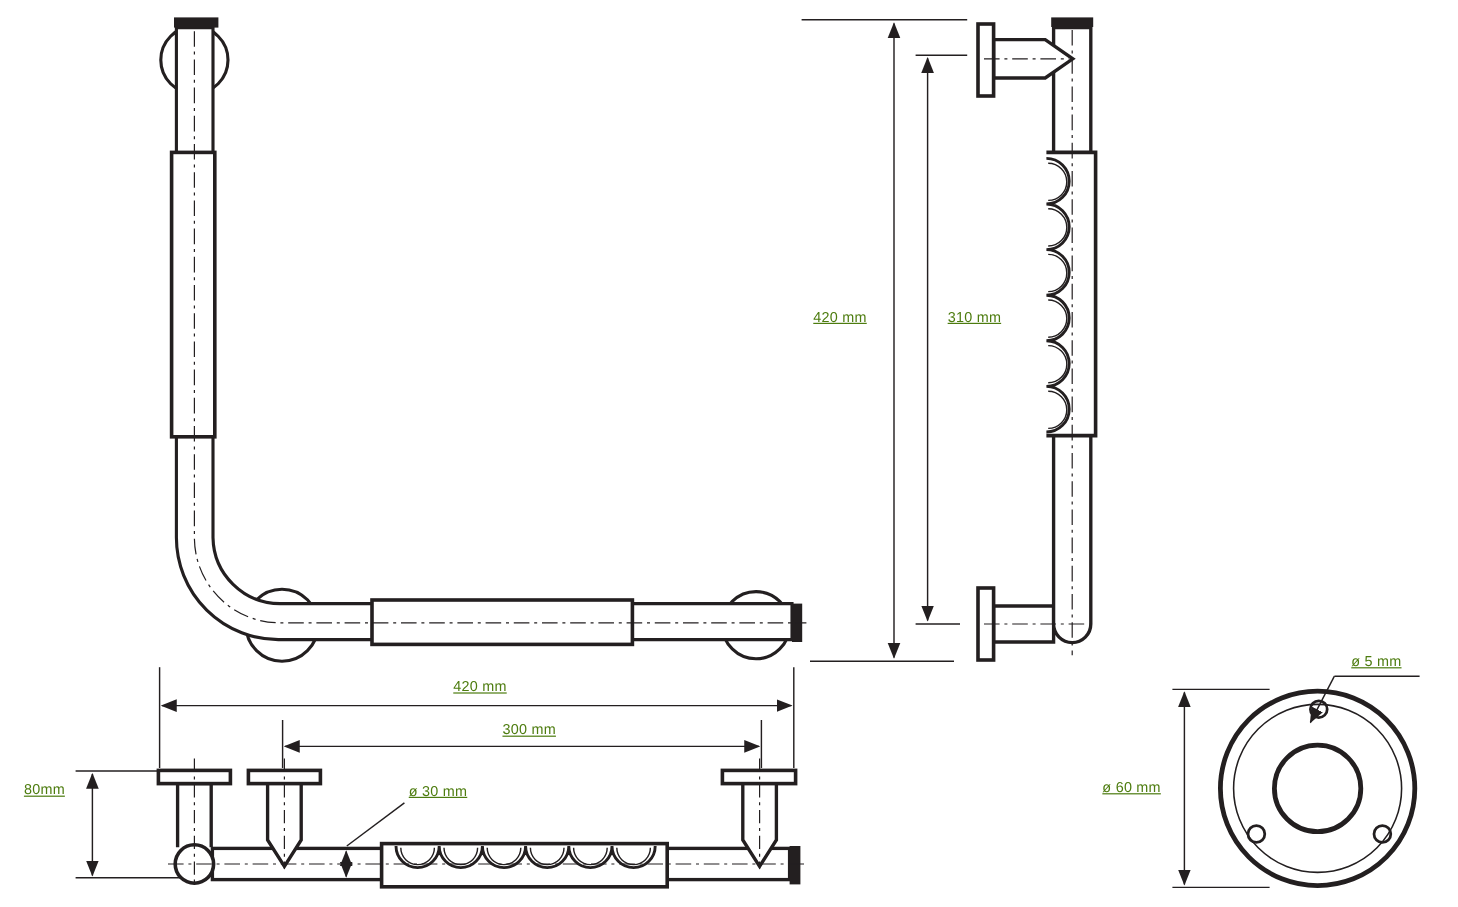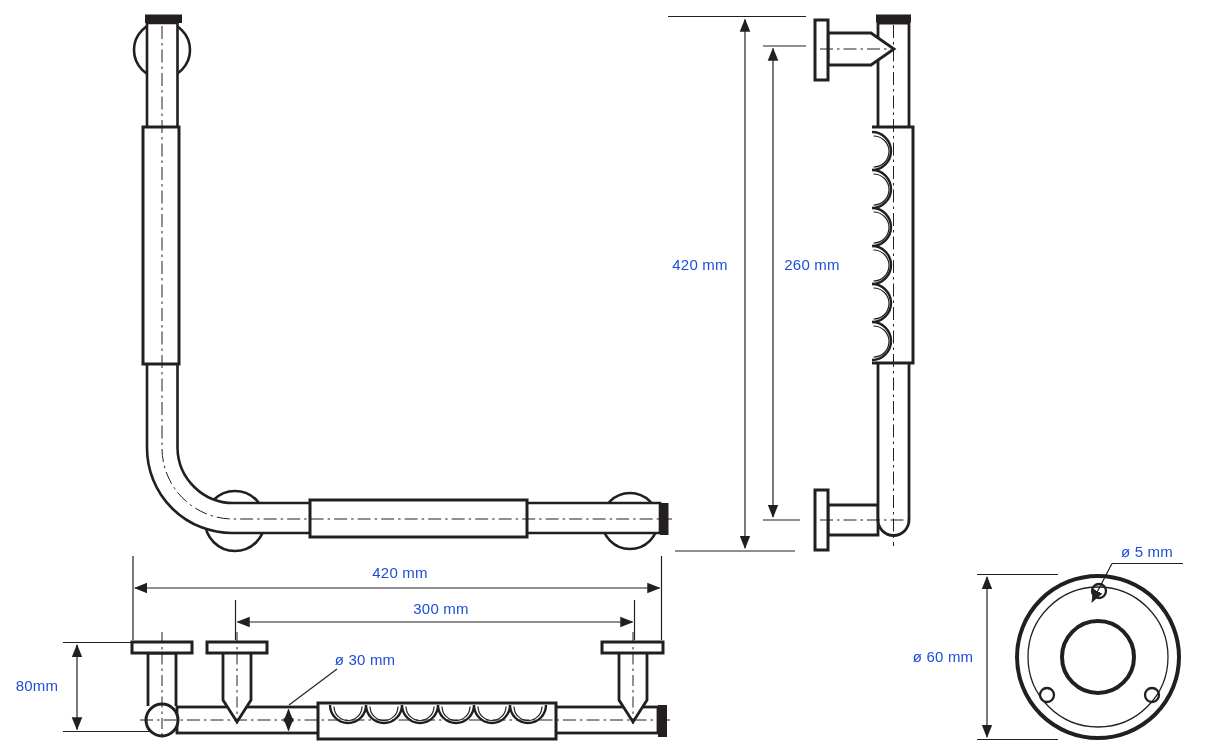--- a/index.html
+++ b/index.html
@@ -7,24 +7,25 @@
     position:relative;
     width:1215px;height:756px;
     background:#ffffff;
     overflow:hidden;
     font-family:"Liberation Sans", sans-serif;
   }
   .canvas svg{position:absolute;left:0;top:0;}
   .dim-label{
     position:absolute;
     transform:translate(-50%,-50%);
-    font-size:15px;
-    color:#1d4ed8;
+    font-size:12px;
+    color:#4d7c0f;
     white-space:nowrap;
     letter-spacing:.2px;
+    text-decoration:underline;
   }
 </style>
 </head>
 <body>
 
 <div class="canvas">
 
   <svg width="1215" height="756" viewBox="0 0 1215 756">
     <defs>
       <marker id="ah" viewBox="0 0 10 10" refX="9.3" refY="5" markerWidth="11" markerHeight="11" orient="auto-start-reverse">
@@ -131,21 +132,21 @@
         <line x1="987" y1="577" x2="987" y2="737" marker-start="url(#ah)" marker-end="url(#ah)"></line>
       </g>
       <g stroke-width="1.2">
         <path d="M1112,563.5 H1183"></path>
         <line x1="1112" y1="563.5" x2="1092" y2="602" marker-end="url(#ah)"></line>
       </g>
     </g>
   </svg>
 
   <div class="dim-label" style="left:700px;top:264px;">420 mm</div>
-  <div class="dim-label" style="left:812px;top:264px;">260 mm</div>
+  <div class="dim-label" style="left:812px;top:264px;">310 mm</div>
   <div class="dim-label" style="left:400px;top:572px;">420 mm</div>
   <div class="dim-label" style="left:441px;top:608px;text-align:right;">300 mm</div>
   <div class="dim-label" style="left:365px;top:659px;">ø 30 mm</div>
-  <div class="dim-label" style="left:37px;top:685px;">80mm</div>
+  <div class="dim-label" style="left:37px;top:658px;">80mm</div>
   <div class="dim-label" style="left:943px;top:656px;">ø 60 mm</div>
   <div class="dim-label" style="left:1147px;top:551px;text-align:right;">ø 5 mm</div>
 
 </div>
 
 </body></html>

